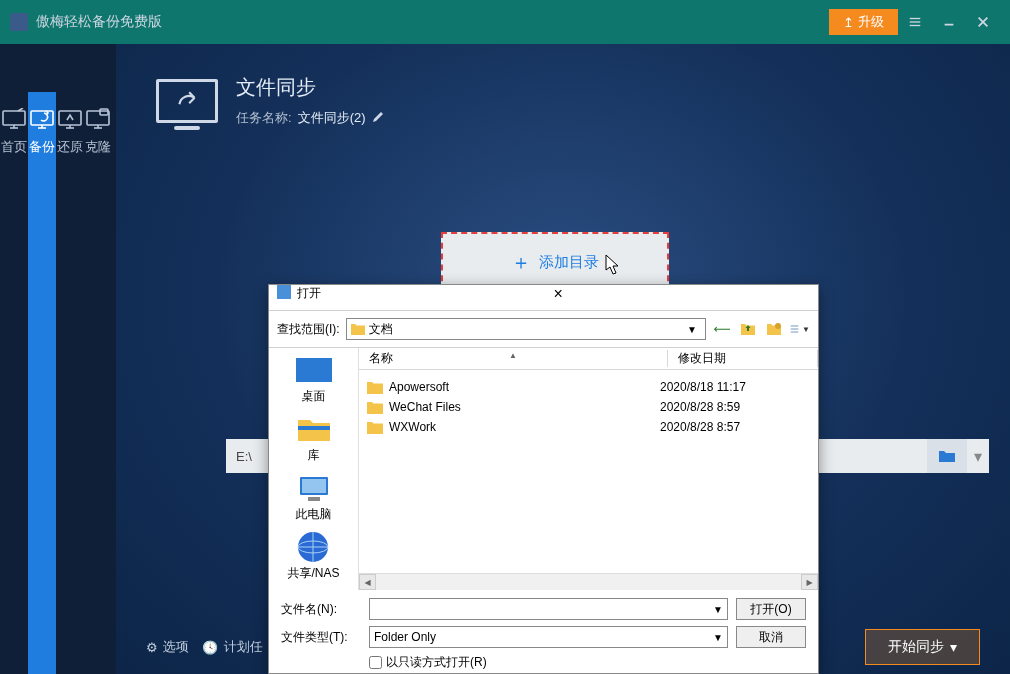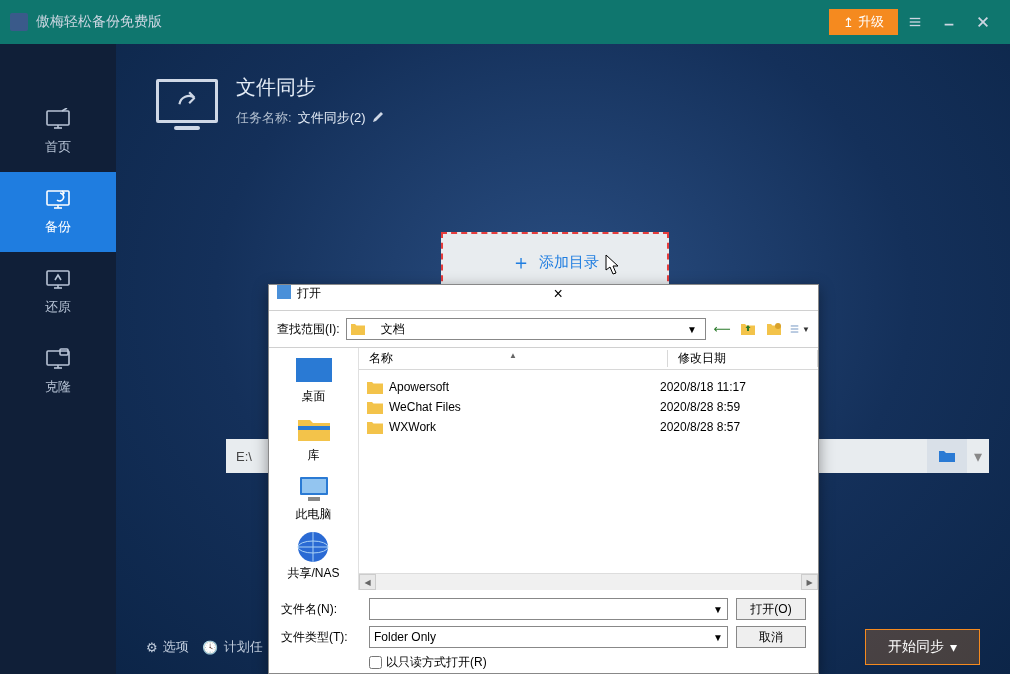--- a/index.html
+++ b/index.html
@@ -6,21 +6,21 @@
 body { width: 1010px; height: 674px; overflow: hidden; background: #0a1f3a; position: relative; }
 
 .titlebar { height: 44px; background: #0f766e; display: flex; align-items: center; padding: 0 10px; color: #cdd6e2; font-size: 14px; }
 .titlebar-icon { width: 18px; height: 18px; margin-right: 8px; background: #3a5a8a; border-radius: 2px; }
 .titlebar-spacer { flex: 1; }
 .upgrade-btn { background: #f58a1f; color: #fff; padding: 4px 14px; font-size: 13px; display: flex; align-items: center; gap: 4px; cursor: pointer; }
 .titlebar-btn { width: 34px; height: 28px; display: flex; align-items: center; justify-content: center; color: #cdd6e2; cursor: pointer; font-size: 16px; }
 .titlebar-btn svg { width: 14px; height: 14px; }
 
 .main { display: flex; height: calc(100% - 44px); }
-.sidebar { width: 116px; background: #101f38; display: flex; flex-direction: column; padding-top: 48px; }
+.sidebar { width: 116px; background: #101f38; display: flex; flex-direction: row; padding-top: 48px; }
 .side-item { display: flex; flex-direction: column; align-items: center; gap: 8px; padding: 16px 0; color: #b8c4d6; font-size: 13px; cursor: pointer; }
 .side-item.active { background: #1f7de0; color: #fff; }
 .side-item svg { width: 28px; height: 22px; }
 
 .content { flex: 1; background: radial-gradient(ellipse at 50% 40%, #2a4e82 0%, #14305a 55%, #0c2548 100%); position: relative; padding: 30px 40px; color: #d9e2ef; }
 .header { display: flex; align-items: center; gap: 18px; }
 .header-icon { width: 62px; height: 44px; border: 3px solid #cfd8e6; border-radius: 2px; display: flex; align-items: center; justify-content: center; position: relative; }
 .header-icon::after { content: ""; position: absolute; bottom: -10px; width: 26px; height: 4px; background: #cfd8e6; border-radius: 2px; }
 .header-icon svg { width: 26px; height: 26px; }
 .header-text h2 { font-size: 20px; font-weight: 400; color: #e4ecf6; margin-bottom: 8px; }
@@ -42,21 +42,21 @@
 .start-btn { background: rgba(245,138,31,0.25); border: 1px solid #f58a1f; color: #fff; padding: 8px 22px; font-size: 14px; display: flex; align-items: center; gap: 6px; cursor: pointer; }
 
 
 .dialog { position: absolute; left: 268px; top: 284px; width: 551px; height: 390px; background: #fff; border: 1px solid #888; box-shadow: 0 4px 14px rgba(0,0,0,0.4); display: flex; flex-direction: column; font-size: 12px; color: #000; }
 .dlg-title { height: 26px; display: flex; align-items: flex-start; padding: 0 8px; border-bottom: 1px solid #d0d0d0; }
 .dlg-title-icon { width: 14px; height: 14px; background: #4a90d9; margin-right: 6px; }
 .dlg-title span { flex: 1; }
 .dlg-close { cursor: pointer; font-size: 16px; line-height: 14px; padding: 2px 4px; }
 .dlg-path { height: 36px; display: flex; align-items: center; padding: 0 8px; gap: 6px; }
 .dlg-path label { font-size: 12px; }
-.dlg-combo { flex: 1; height: 22px; border: 1px solid #888; display: flex; align-items: center; padding: 0 4px; gap: 16px; background: #fff; }
+.dlg-combo { flex: 1; height: 22px; border: 1px solid #888; display: flex; align-items: center; padding: 0 4px; gap: 4px; background: #fff; }
 .dlg-combo .arrow { margin-left: auto; font-size: 10px; padding: 0 4px; cursor: pointer; }
 .dlg-tool { width: 20px; height: 20px; display: flex; align-items: center; justify-content: center; cursor: pointer; }
 .dlg-body { flex: 1; display: flex; border-top: 1px solid #d0d0d0; overflow: hidden; }
 .dlg-places { width: 90px; background: #fff; border-right: 1px solid #e0e0e0; display: flex; flex-direction: column; align-items: center; padding: 6px 0; gap: 8px; overflow-y: auto; }
 .place { display: flex; flex-direction: column; align-items: center; gap: 2px; cursor: pointer; font-size: 12px; }
 .place-icon { width: 40px; height: 32px; display: flex; align-items: center; justify-content: center; }
 .dlg-files { flex: 1; display: flex; flex-direction: column; }
 .file-header { height: 22px; display: flex; align-items: center; border-bottom: 1px solid #d8d8d8; font-size: 12px; position: relative; }
 .file-header .col { padding: 0 10px; border-right: 1px solid #d8d8d8; }
 .col-name { flex: 1; }

